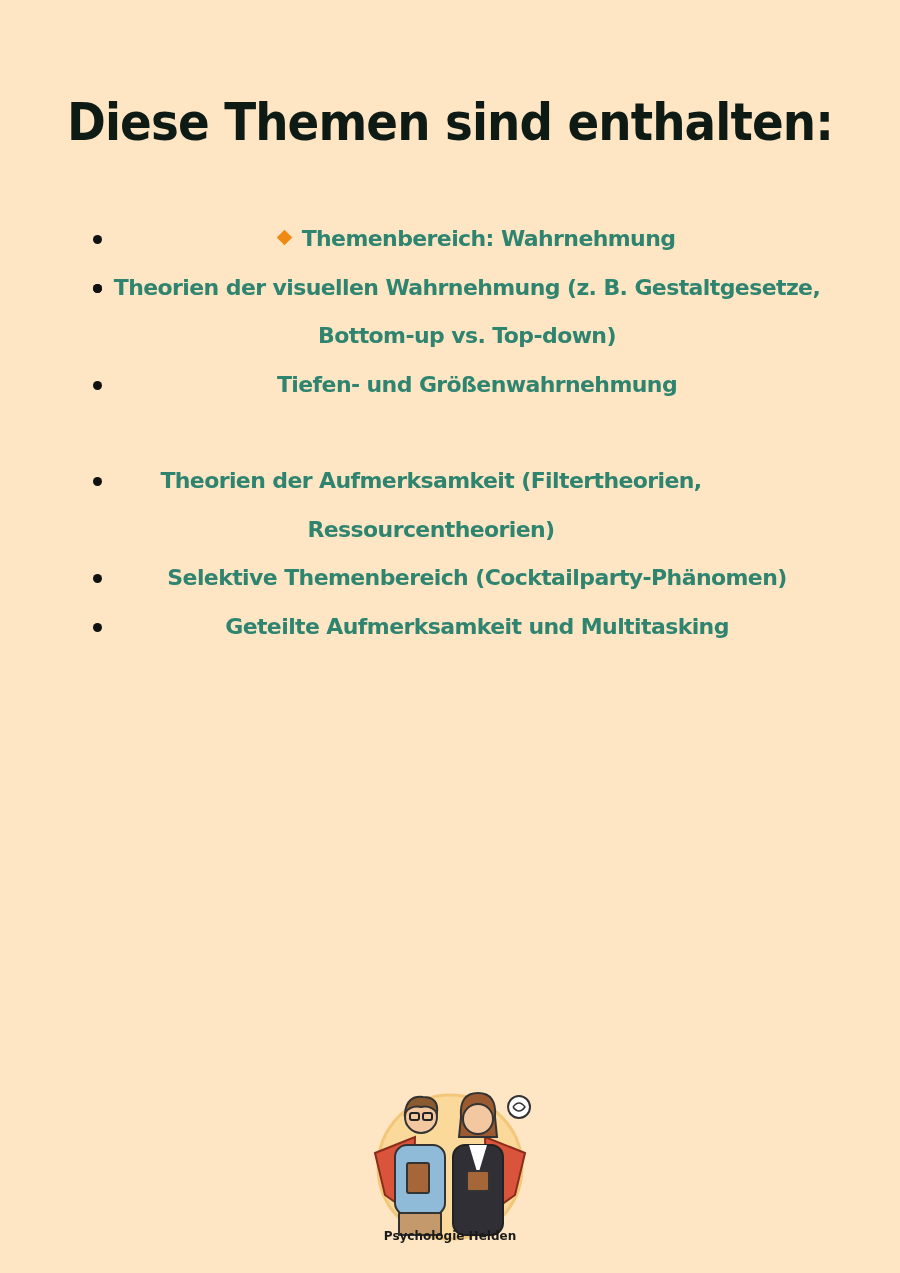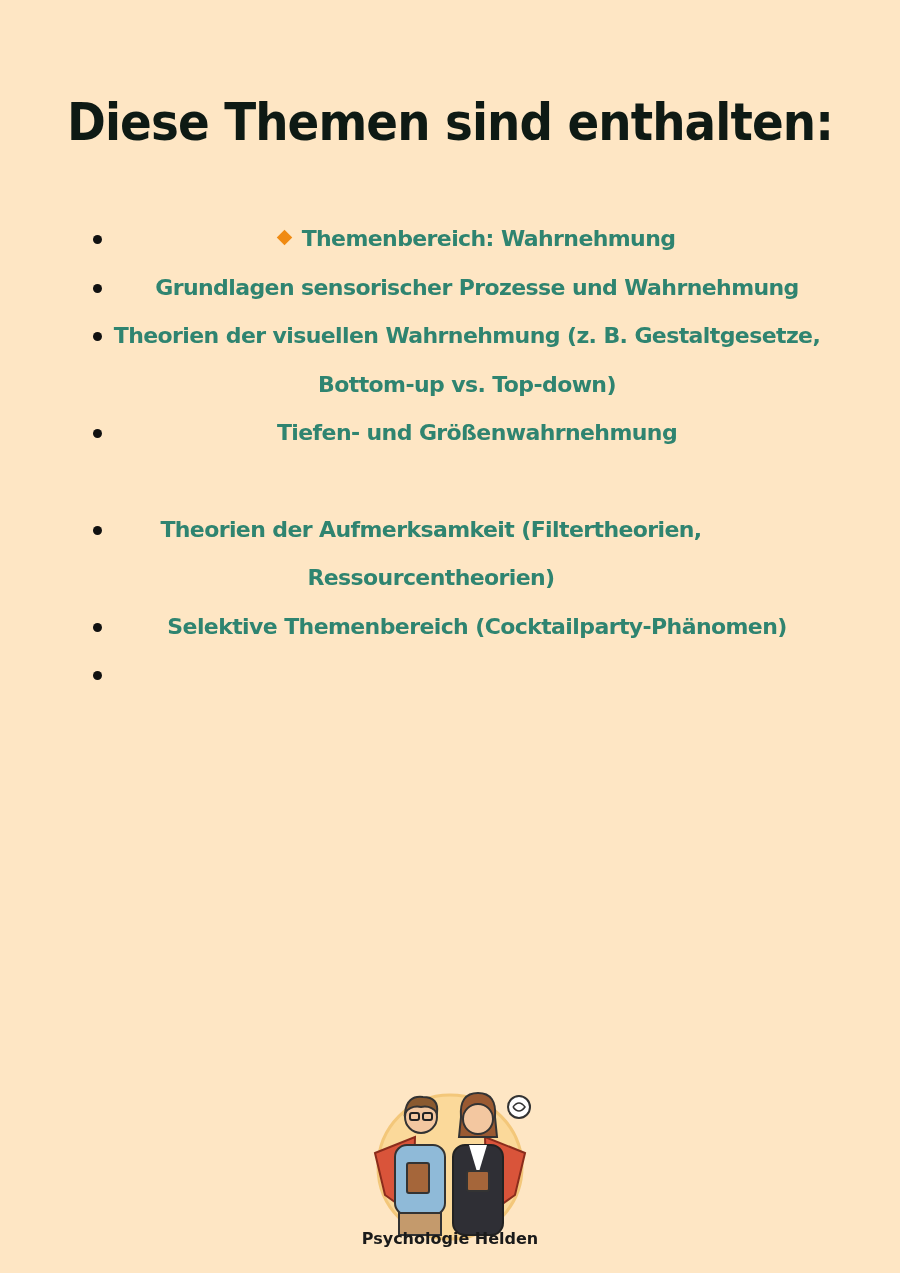--- a/index.html
+++ b/index.html
@@ -45,42 +45,42 @@
     margin-right: 12px; position: relative; top: -3px;
   }
   .spacer { height: 48px; }
   .logo {
     position: absolute; left: 355px; top: 1075px; width: 190px; height: 190px;
   }
   .logo-caption {
     position: absolute; left: 0; top: 1229px; width: 900px;
     text-align: center;
     font-family: "DejaVu Sans", sans-serif; font-weight: bold;
-    font-size: 16px; color: #1a1a1a;
+    font-size: 12px; color: #1a1a1a;
   }
 </style>
 </head>
 <body>
 
 <div class="title">Diese Themen sind enthalten:</div>
 
 <ul class="list">
   <li class="item">
     <span class="bullet"></span>
     <span class="diamond"></span><span>Themenbereich: Wahrnehmung</span>
   </li>
-  <li class="item"><span class="bullet"></span><span>Grundlagen sensorischer Prozesse und Wahrnehmung</span></li>
+  <li class="item"><span class="bullet"></span></li>
   <li class="item" style="padding:0 80px 0 100px"><span class="bullet"></span><span>Theorien der visuellen Wahrnehmung (z. B. Gestaltgesetze, Bottom-up vs. Top-down)</span></li>
   <li class="item"><span class="bullet"></span><span>Tiefen- und Größenwahrnehmung</span></li>
 
   <li class="spacer"></li>
 
   <li class="item" style="padding:0 150px 0 98px"><span class="bullet" style="left:86px"></span><span>Theorien der Aufmerksamkeit (Filtertheorien, Ressourcentheorien)</span></li>
   <li class="item"><span class="bullet"></span><span>Selektive Themenbereich (Cocktailparty-Phänomen)</span></li>
-  <li class="item"><span class="bullet"></span></li>
+  <li class="item"><span class="bullet"></span><span>Geteilte Aufmerksamkeit und Multitasking</span></li>
 </ul>
 
 <svg class="logo" viewBox="0 0 190 190">
   <circle cx="95" cy="92" r="72" fill="#fbd99a"></circle>
   <circle cx="95" cy="92" r="72" fill="none" stroke="#f3c77a" stroke-width="3"></circle>
   <path d="M20 78 L60 62 L58 140 L30 120 Z" fill="#d9543a" stroke="#8a2c1c" stroke-width="2"></path>
   <path d="M170 78 L130 62 L132 140 L160 120 Z" fill="#d9543a" stroke="#8a2c1c" stroke-width="2"></path>
   <rect x="40" y="70" width="50" height="70" rx="12" fill="#8fbad8" stroke="#333" stroke-width="2"></rect>
   <rect x="44" y="138" width="42" height="22" fill="#c49a6c" stroke="#333" stroke-width="2"></rect>
   <rect x="52" y="88" width="22" height="30" rx="2" fill="#a5663a" stroke="#333" stroke-width="2"></rect>

